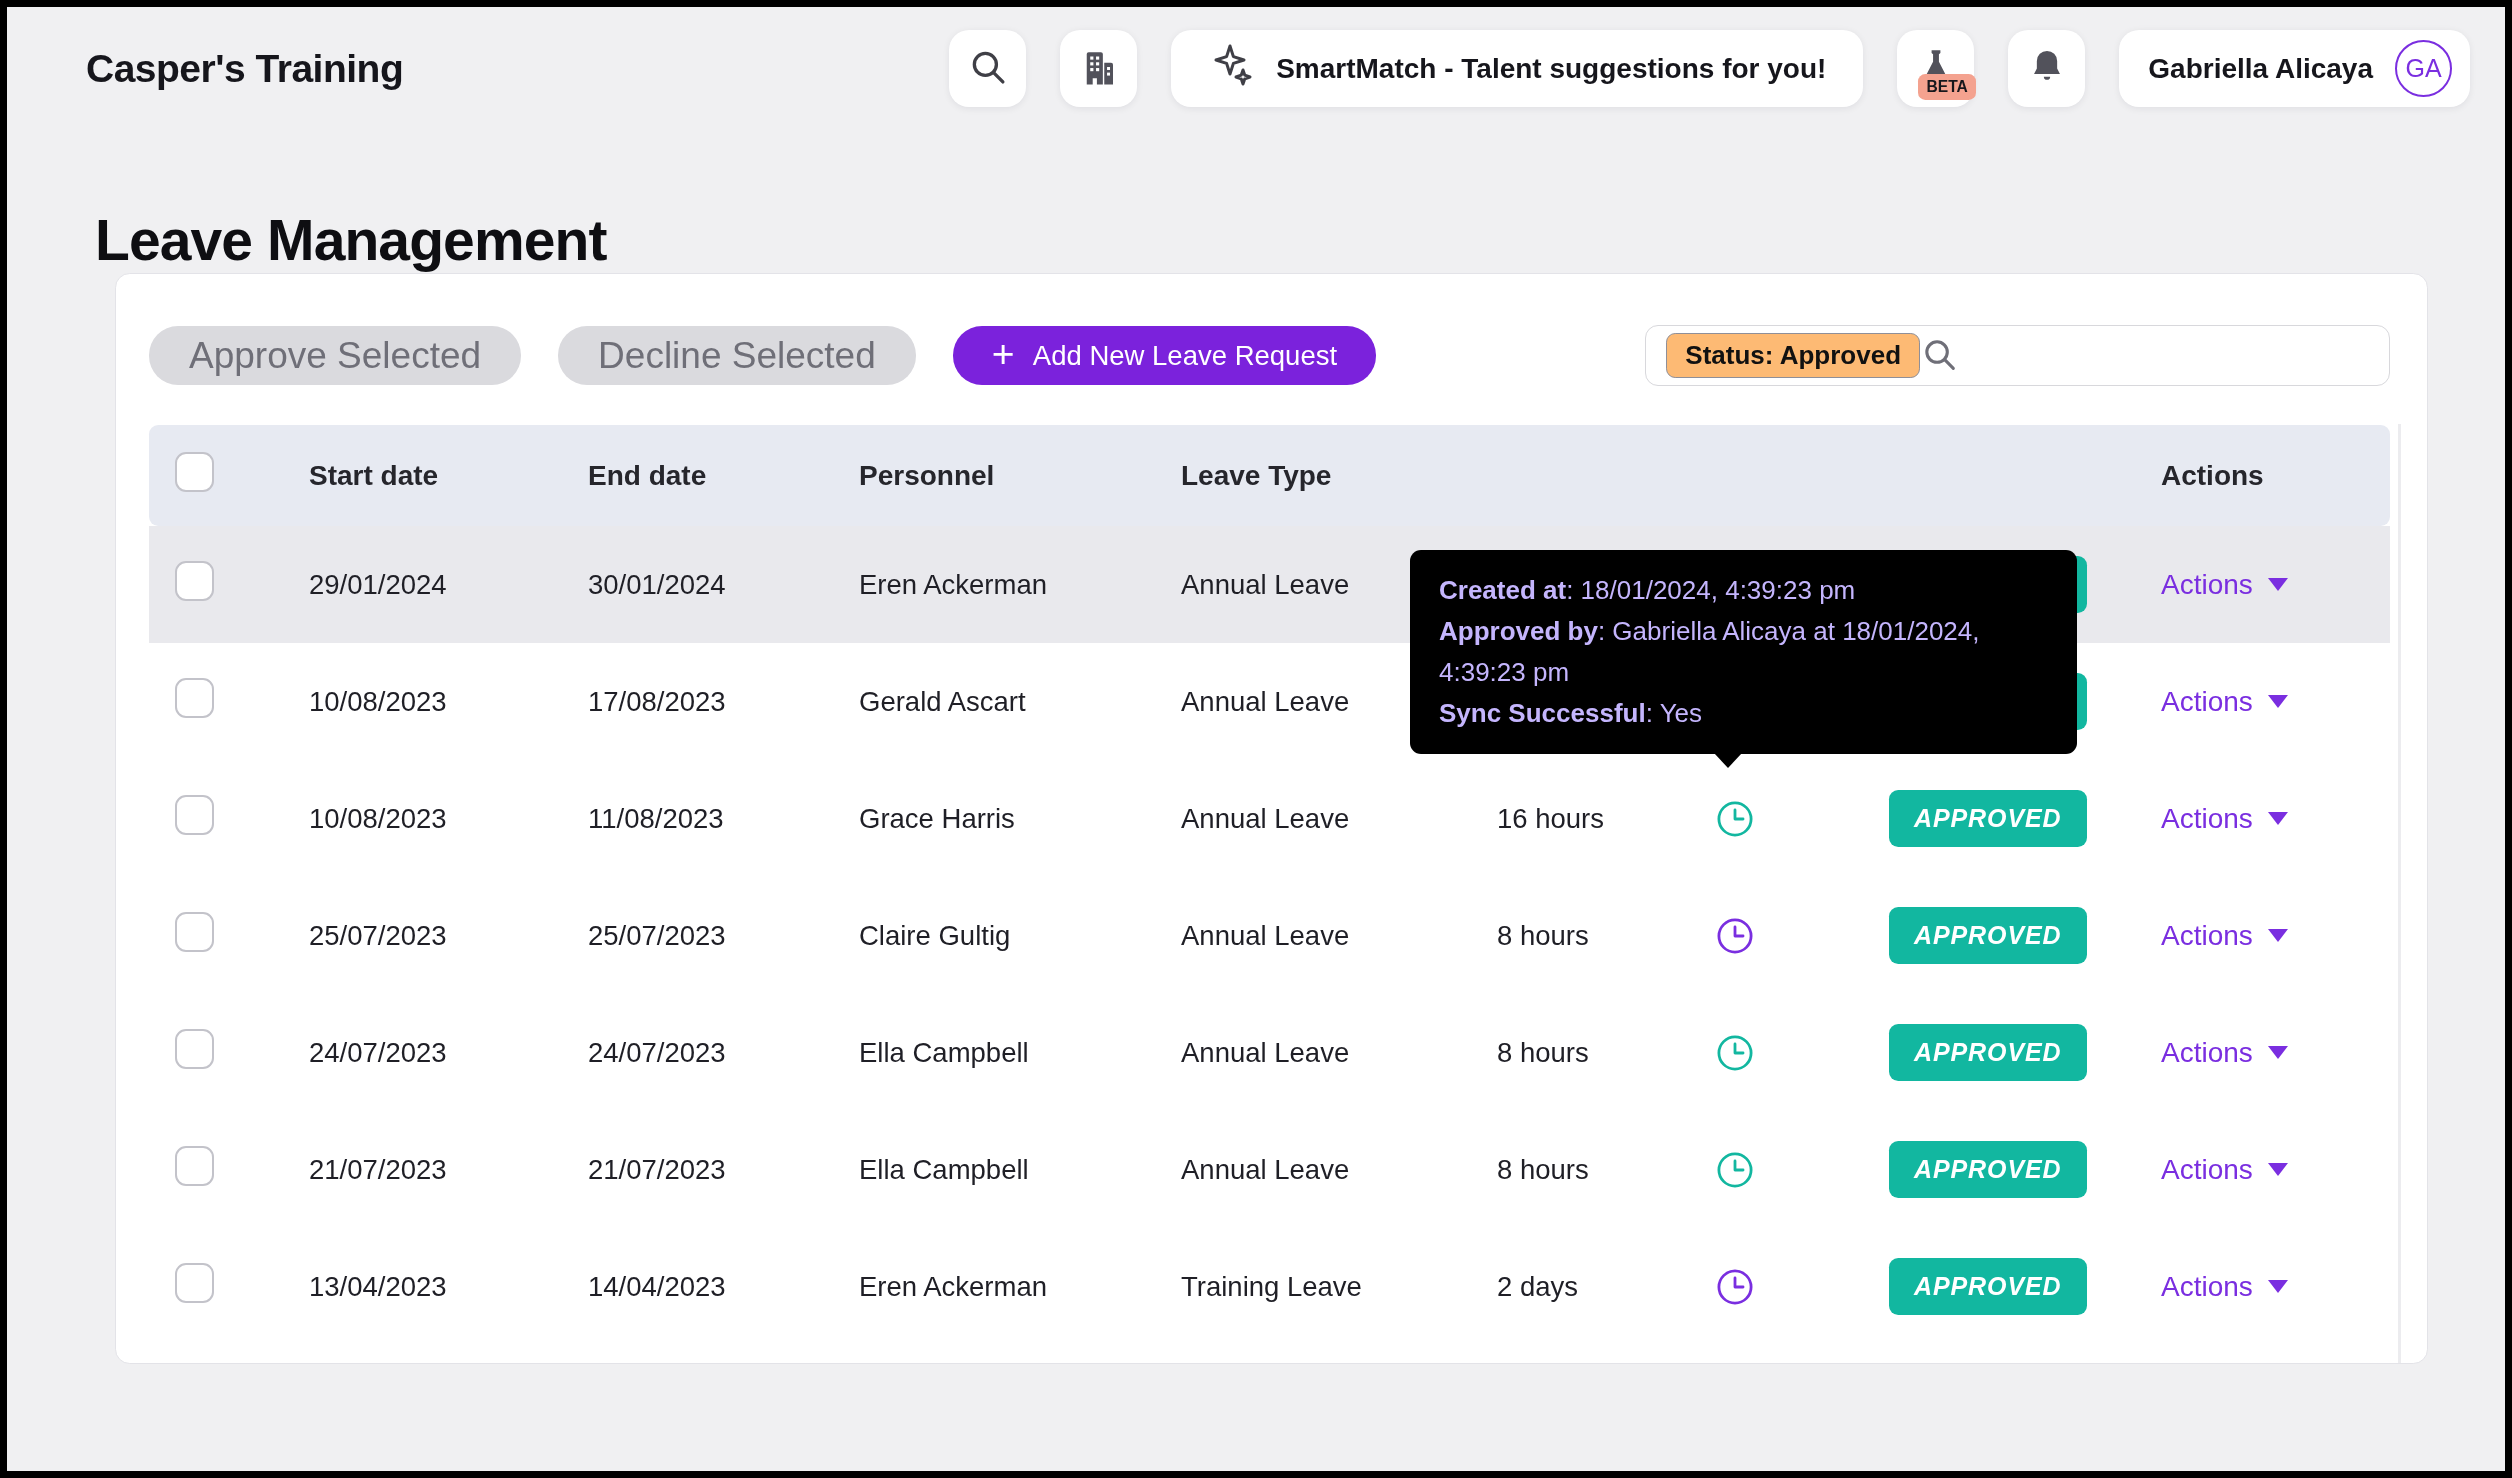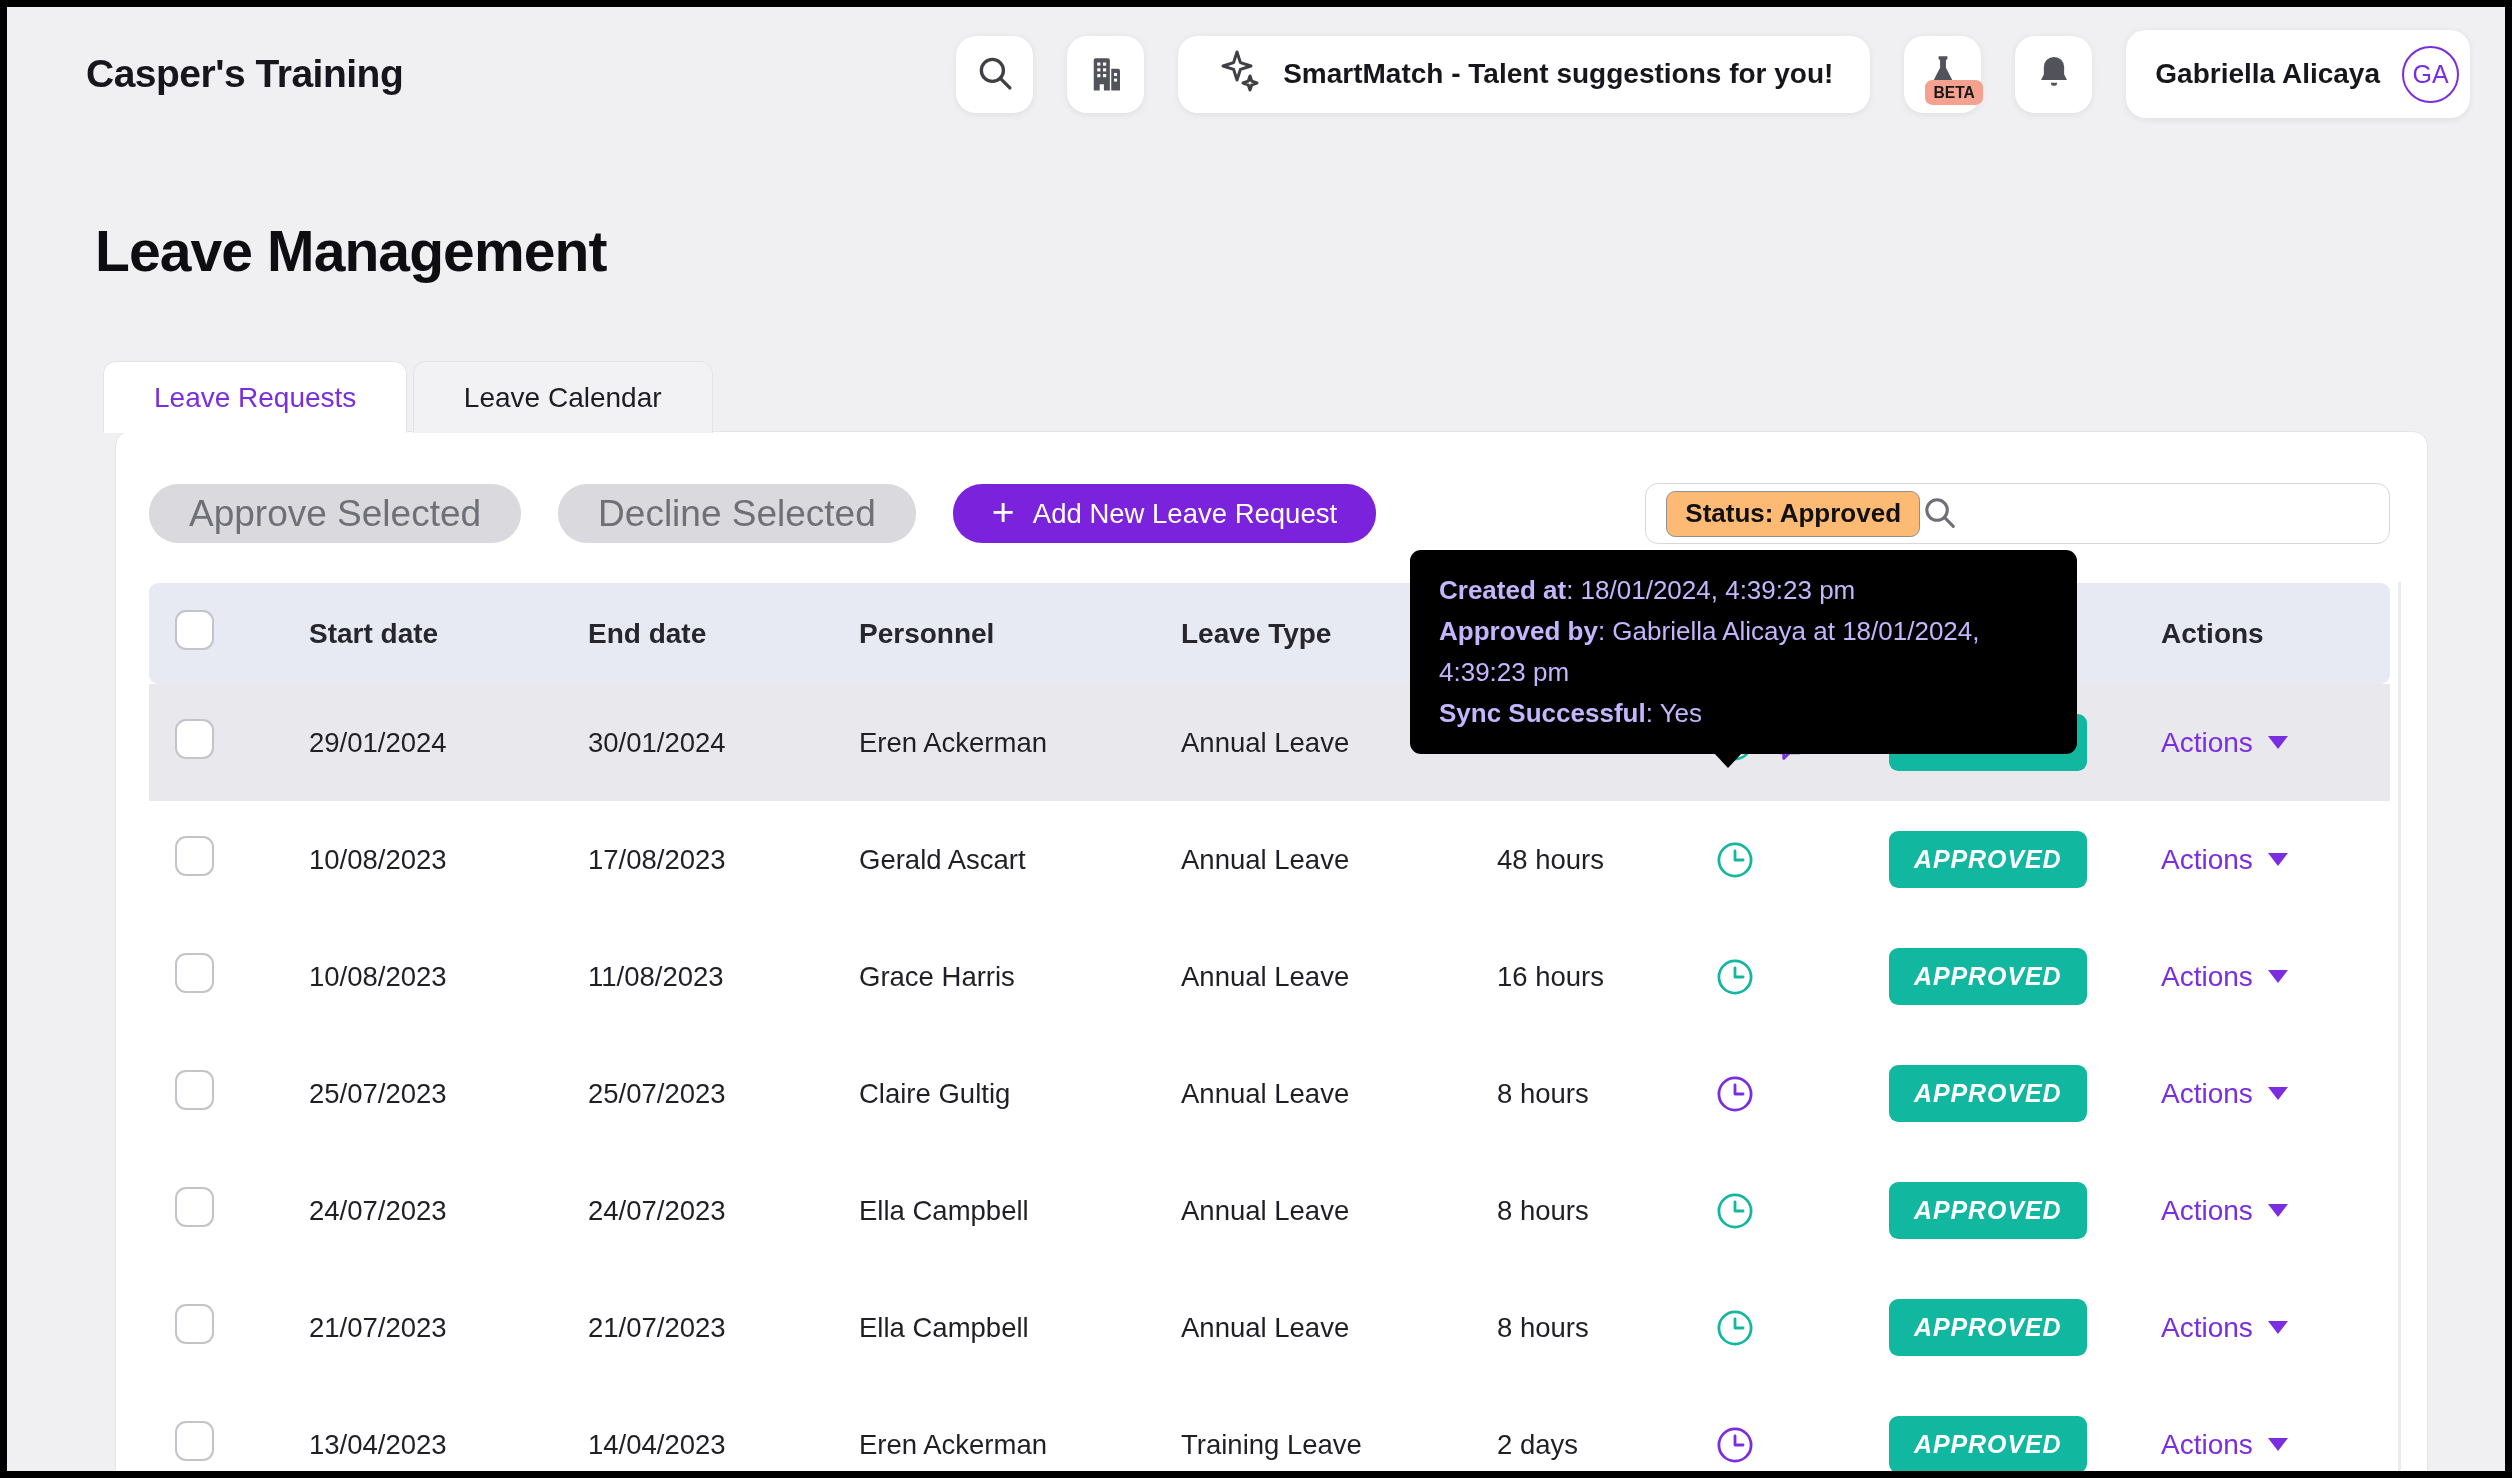--- a/index.html
+++ b/index.html
@@ -37,23 +37,23 @@
     box-shadow:0 1.8px 7.3px rgba(20,20,40,.07);
     display:flex; align-items:center; gap:20px; padding:0 37px;
     font-size:28px; font-weight:700; color:var(--ink); cursor:pointer;
     font-family:inherit;
   }
   .beta-badge{
     position:absolute; right:-1.8px; bottom:7.3px; background:var(--beta-bg);
     color:#17171c; font-size:15.6px; font-weight:700; padding:3.7px 8.3px; border-radius:7.3px;
   }
   .user-chip{
-    height:88px; border:none; border-radius:20px; background:#fff;
+    height:77px; border:none; border-radius:20px; background:#fff;
     box-shadow:0 1.8px 7.3px rgba(20,20,40,.07);
-    display:flex; align-items:center; gap:22px; padding:0 11px 0 29px;
+    display:flex; align-items:center; gap:22px; padding:0 18px 0 29px;
     font-size:28px; font-weight:700; color:var(--ink); cursor:pointer; font-family:inherit;
   }
   .avatar{
     width:57px; height:57px; border-radius:50%; border:2.8px solid var(--accent);
     color:var(--accent); font-size:25px; font-weight:400;
     display:flex; align-items:center; justify-content:center; background:#fff;
   }
   
   h1{ margin:77px 0 0 88px; font-size:57px; font-weight:700; color:#0e0e12; letter-spacing:-0.9px; }
   .tabs{ display:flex; margin:77px 0 0 96px; position:relative; z-index:3; }
@@ -196,24 +196,20 @@
         </span>
       </button>
       <button class="user-chip">
         <span>Gabriella Alicaya</span>
         <span class="avatar">GA</span>
       </button>
     </div>
   </header>
 
   <h1>Leave Management</h1>
-  <nav class="tabs">
-    <div class="tab active">Leave Requests</div>
-    <div class="tab">Leave Calendar</div>
-  </nav>
 
   <section class="card">
     <div class="toolbar">
       <button class="ghost-btn">Approve Selected</button>
       <button class="ghost-btn">Decline Selected</button>
       <button class="primary-btn">
         <span class="plus-glyph">+</span>
         <span>Add New Leave Request</span>
       </button>
       <div class="filterbar">

